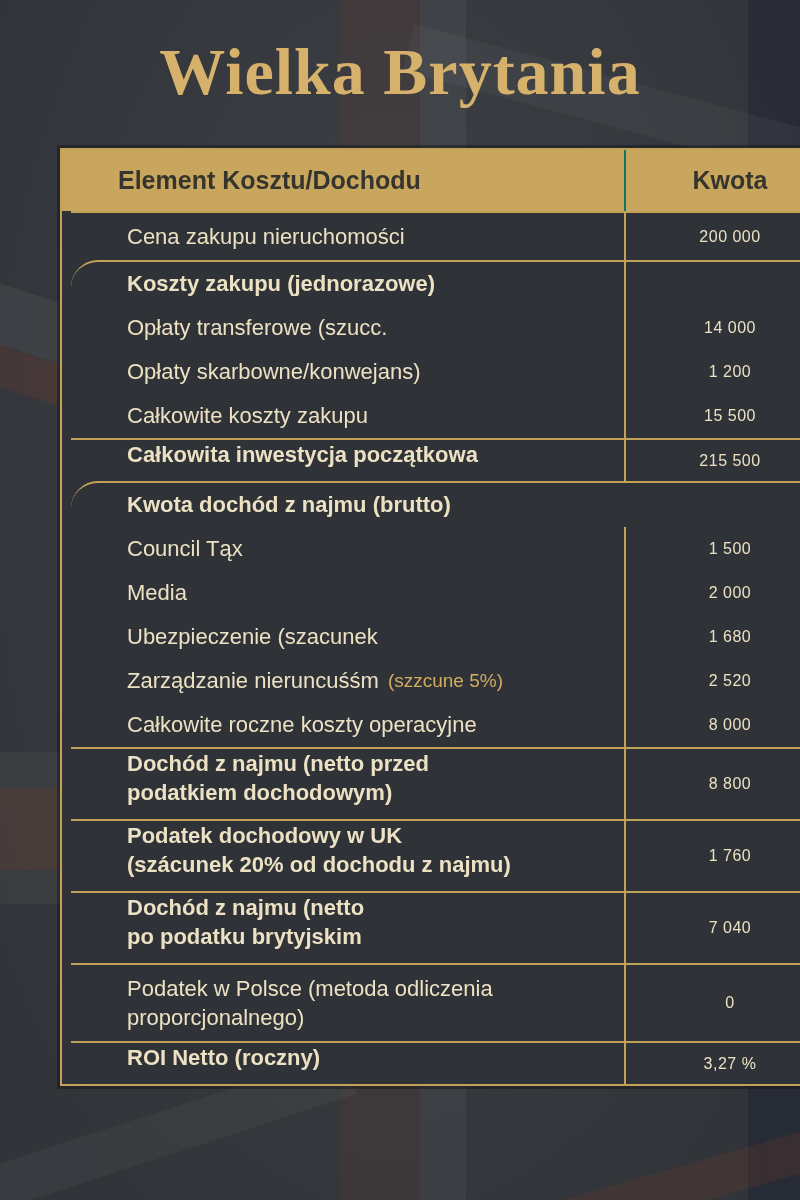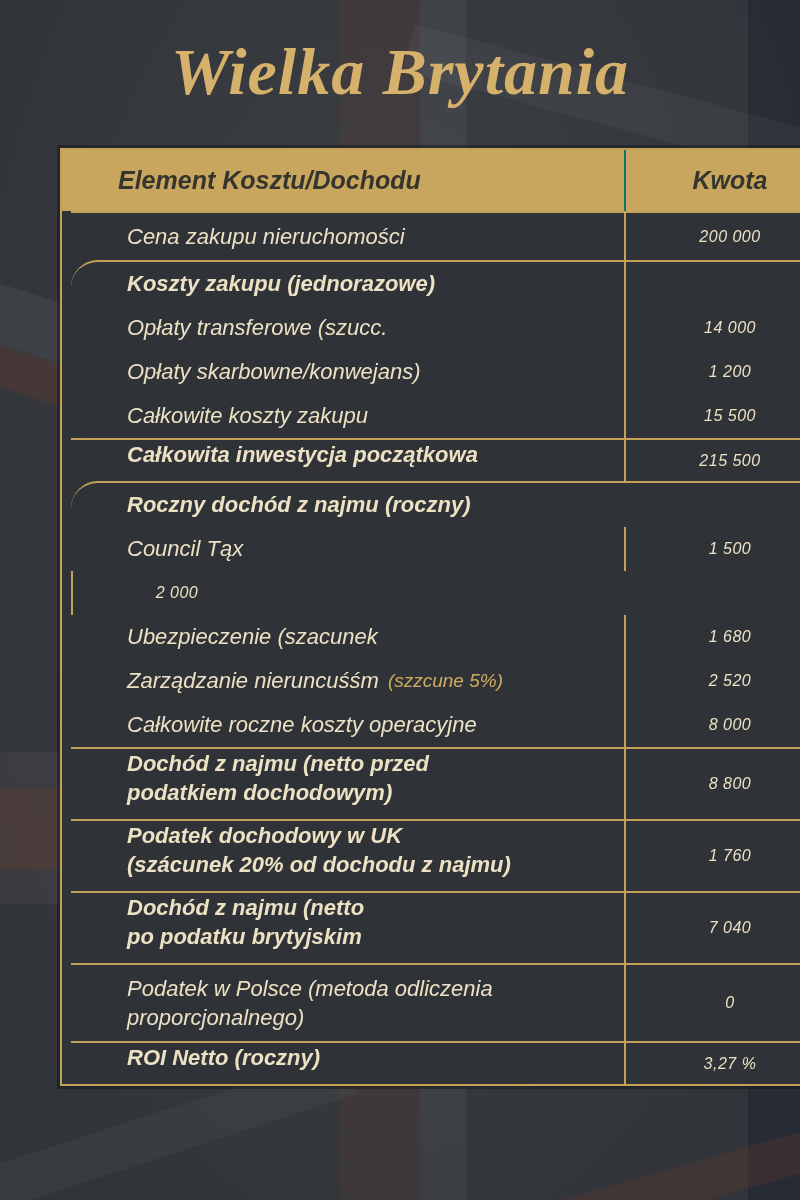--- a/index.html
+++ b/index.html
@@ -16,21 +16,20 @@
   body{
     width:800px;height:1200px;
     background:var(--page-bg);
     font-family:"Liberation Sans", sans-serif;
     overflow:hidden;
   }
   .page{position:relative;width:800px;height:1200px;
     background:
       radial-gradient(ellipse at 50% 40%, rgba(255,255,255,0.03), rgba(0,0,0,0.12) 85%),
       var(--page-bg);
-    font-style: italic;
   }
   
   .flag{position:absolute;pointer-events:none;}
   .flag-vband-red{left:340px;top:0;width:80px;height:1200px;background:rgba(105,60,48,0.18);}
   .flag-vband-white{left:420px;top:0;width:46px;height:1200px;background:rgba(255,255,255,0.045);}
   .flag-hband-white{left:0;top:752px;width:800px;height:152px;background:rgba(255,255,255,0.04);}
   .flag-hband-red{left:0;top:788px;width:800px;height:82px;background:rgba(110,60,45,0.28);}
   .flag-right-navy{right:0;top:0;width:52px;height:1200px;background:rgba(22,30,48,0.35);}
   .flag-right-red{right:0;top:262px;width:55px;height:95px;background:rgba(115,58,44,0.40);}
   .flag-diag-left-white{left:-80px;top:350px;width:560px;height:58px;background:rgba(255,255,255,0.05);transform:rotate(18deg);}
@@ -134,30 +133,33 @@
         </div>
         <div class="trow single gold">
           <div class="cell label lbl-gold">
             <span>Całkowita inwestycja początkowa</span>
           </div>
           <div class="cell value">215 500</div>
         </div>
         <div class="trow group">
           <div class="gline">
             <div class="cell label lbl-gold">
-              <span>Roczny dochód z najmu (roczny)</span>
+              <span>Kwota dochód z najmu (brutto)</span>
             </div>
           </div>
           <div class="gline">
             <div class="cell label lbl-normal">
               <span>Council Tąx</span>
             </div>
             <div class="cell value">1 500</div>
           </div>
           <div class="gline">
+            <div class="cell label lbl-normal">
+              <span>Media</span>
+            </div>
             <div class="cell value">2 000</div>
           </div>
           <div class="gline">
             <div class="cell label lbl-normal">
               <span>Ubezpieczenie (szacunek</span>
             </div>
             <div class="cell value">1 680</div>
           </div>
           <div class="gline">
             <div class="cell label lbl-normal">

